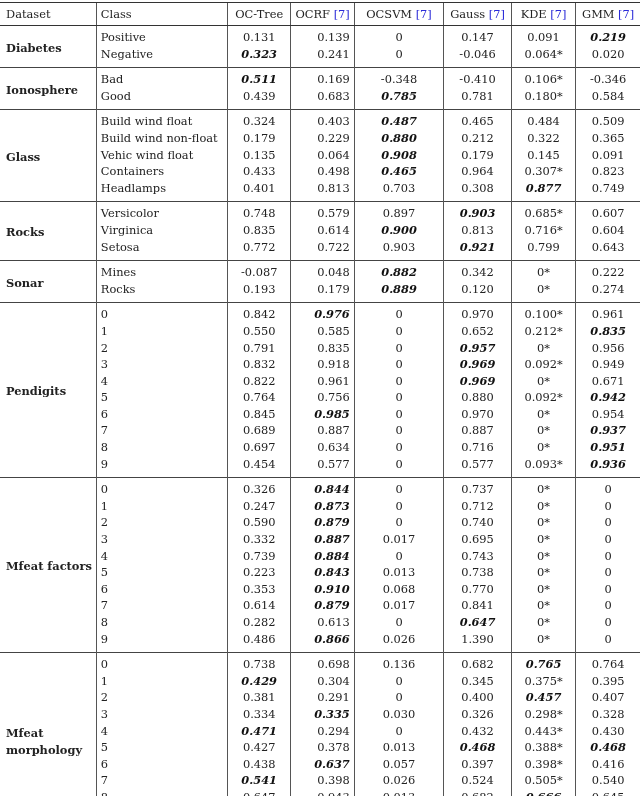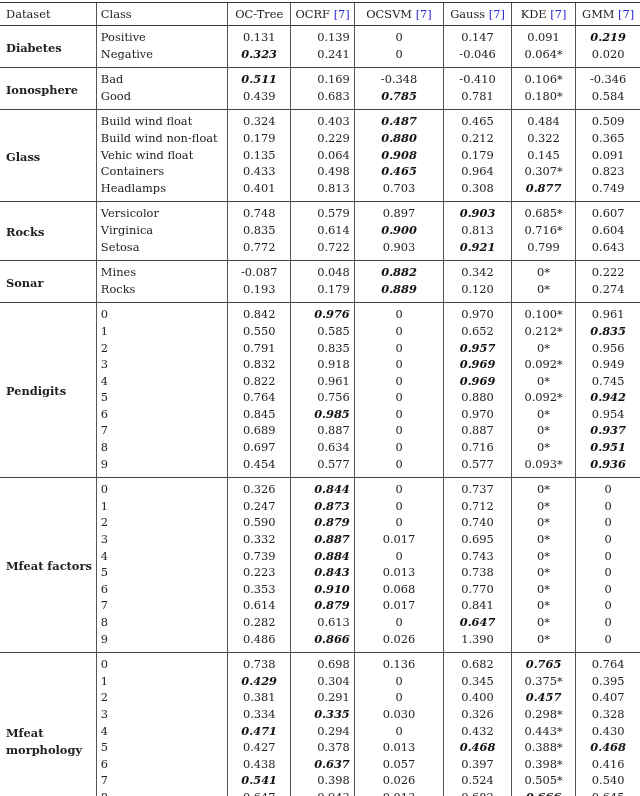--- a/index.html
+++ b/index.html
@@ -214,21 +214,21 @@
         <td class="c-num c-w5">0.092*</td>
         <td class="c-num c-w6">0.949</td>
       </tr>
       <tr>
         <td class="c-cls">4</td>
         <td class="c-num c-w1">0.822</td>
         <td class="c-num c-w2">0.961</td>
         <td class="c-num c-w3">0</td>
         <td class="c-num c-w4"><b>0.969</b></td>
         <td class="c-num c-w5">0*</td>
-        <td class="c-num c-w6">0.745</td>
+        <td class="c-num c-w6">0.671</td>
       </tr>
       <tr>
         <td class="c-cls">5</td>
         <td class="c-num c-w1">0.764</td>
         <td class="c-num c-w2">0.756</td>
         <td class="c-num c-w3">0</td>
         <td class="c-num c-w4">0.880</td>
         <td class="c-num c-w5">0.092*</td>
         <td class="c-num c-w6"><b>0.942</b></td>
       </tr>

